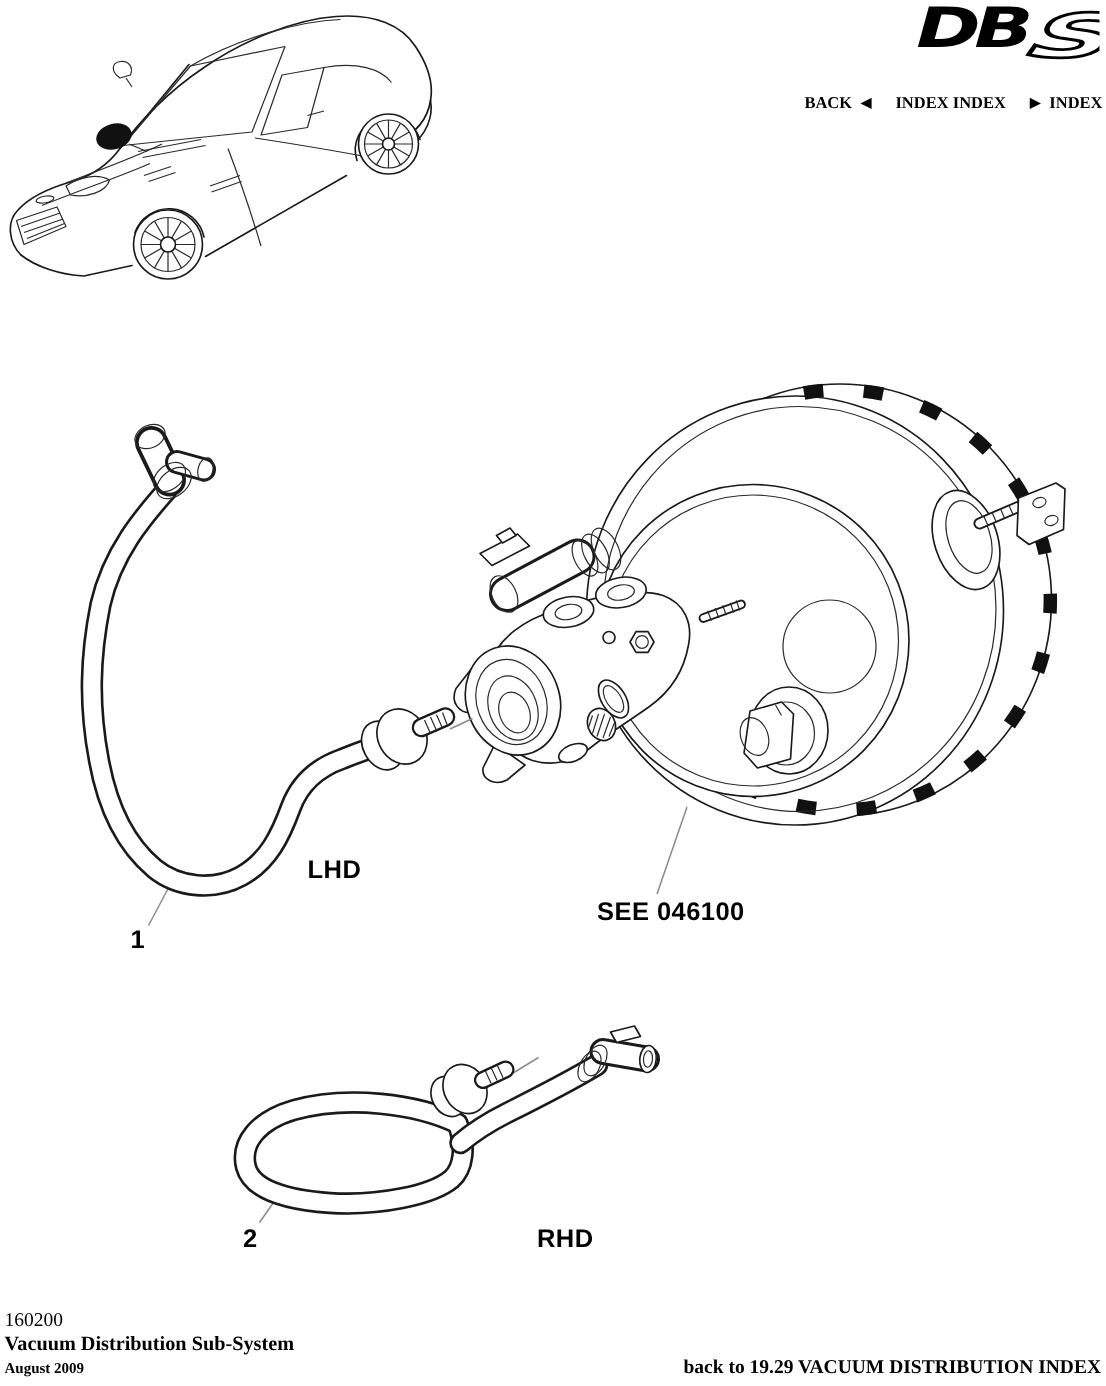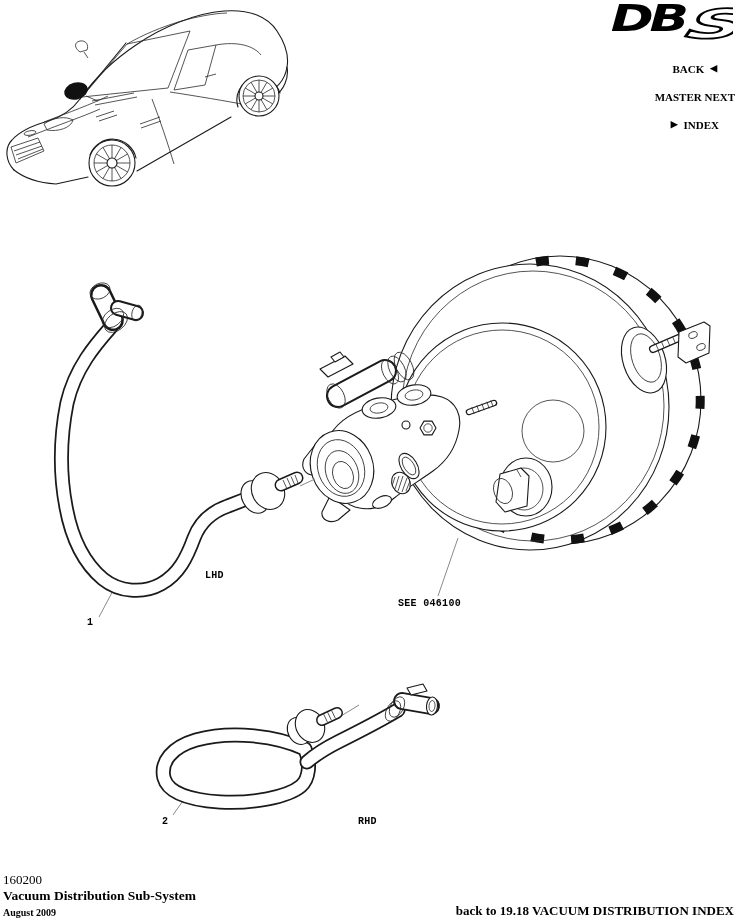--- a/index.html
+++ b/index.html
@@ -3,25 +3,25 @@
 <meta charset="utf-8">
 <style>
   html,body{margin:0;padding:0;background:#ffffff;}
   .page{position:relative;width:737px;height:924px;background:#ffffff;overflow:hidden;
         font-family:"Liberation Serif",serif;color:#000;}
   .art{position:absolute;left:0;top:0;width:737px;height:924px;}
   .logo{position:absolute;top:1px;right:4px;width:125px;height:42px;}
   .doc-title{position:absolute;top:37px;right:2px;font-size:16.5px;font-weight:bold;
              letter-spacing:.2px;white-space:nowrap;}
   .nav{position:absolute;top:63px;right:2px;display:flex;align-items:center;gap:16px;
-       font-size:11px;font-weight:bold;flex-direction:column;}
+       font-size:11px;font-weight:bold;}
   .nav .navgrp{display:flex;align-items:center;gap:6px;cursor:pointer;}
   .nav .arrow{font-size:9px;position:relative;top:-1px;}
-  .callout{position:absolute;font-family:Liberation Mono, monospace;font-weight:bold;
-           font-size:10px;letter-spacing:.3px;white-space:nowrap;}
+  .callout{position:absolute;font-family:Liberation Sans, sans-serif;font-weight:bold;
+           font-size:17px;letter-spacing:.3px;white-space:nowrap;}
   .footer-num{position:absolute;left:3px;top:872px;font-size:13px;font-weight:normal;}
   .footer-sub{position:absolute;left:3px;top:888px;font-size:13.5px;font-weight:bold;}
   .footer-date{position:absolute;left:3px;top:907px;font-size:10px;font-weight:bold;}
   .footer-link{position:absolute;right:3px;top:903px;font-size:13px;font-weight:bold;
                cursor:pointer;white-space:nowrap;}
   svg .ln{fill:none;stroke:#1a1a1a;stroke-width:1.1;stroke-linejoin:round;stroke-linecap:round;}
   svg .lnthin{fill:none;stroke:#2a2a2a;stroke-width:.8;stroke-linejoin:round;}
   svg .wh{fill:#ffffff;stroke:#1a1a1a;stroke-width:1.1;stroke-linejoin:round;}
   svg .leader{fill:none;stroke:#8a8a8a;stroke-width:1;}
   svg .tube-o{fill:none;stroke:#1a1a1a;stroke-width:15;stroke-linecap:round;stroke-linejoin:round;}
@@ -202,32 +202,32 @@
     </g>
   </svg>
 
 
   <div class="nav">
     <span class="navgrp">
       <span>BACK</span>
       <span class="arrow">◀</span>
     </span>
     <span class="navgrp">
-      <span>MASTER NEXT</span>
+      <span>INDEX INDEX</span>
     </span>
     <span class="navgrp">
       <span class="arrow">▶</span>
       <span>INDEX</span>
     </span>
   </div>
 
   <div class="callout" style="left:87px;top:617px;">1</div>
   <div class="callout" style="left:205px;top:570px;">LHD</div>
   <div class="callout" style="left:398px;top:598px;">SEE 046100</div>
   <div class="callout" style="left:162px;top:816px;">2</div>
   <div class="callout" style="left:358px;top:816px;">RHD</div>
 
   <div class="footer-num">160200</div>
   <div class="footer-sub">Vacuum Distribution Sub-System</div>
   <div class="footer-date">August 2009</div>
-  <div class="footer-link">back to 19.18 VACUUM DISTRIBUTION INDEX</div>
+  <div class="footer-link">back to 19.29 VACUUM DISTRIBUTION INDEX</div>
 
 </div>
 
 </body></html>

